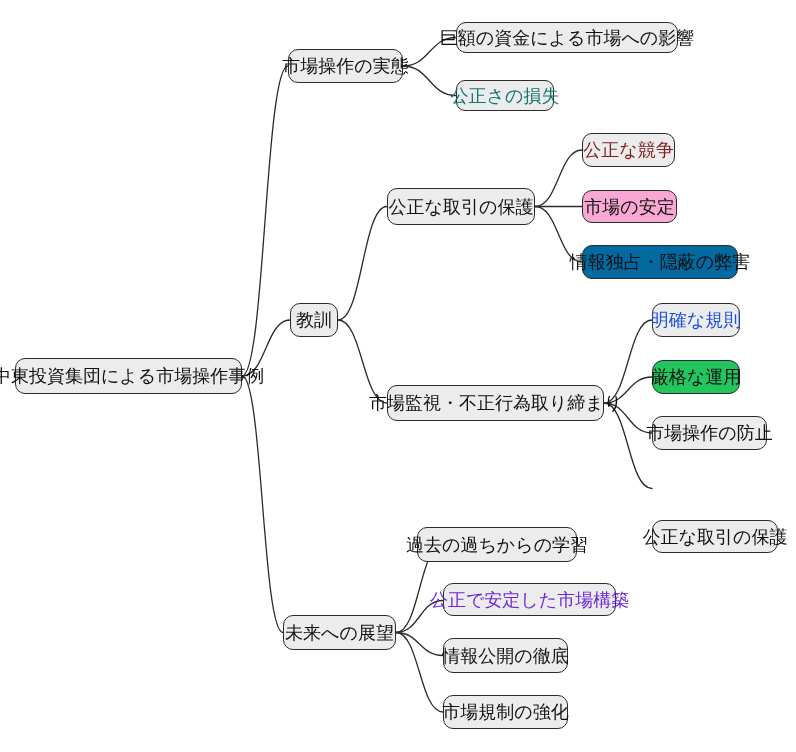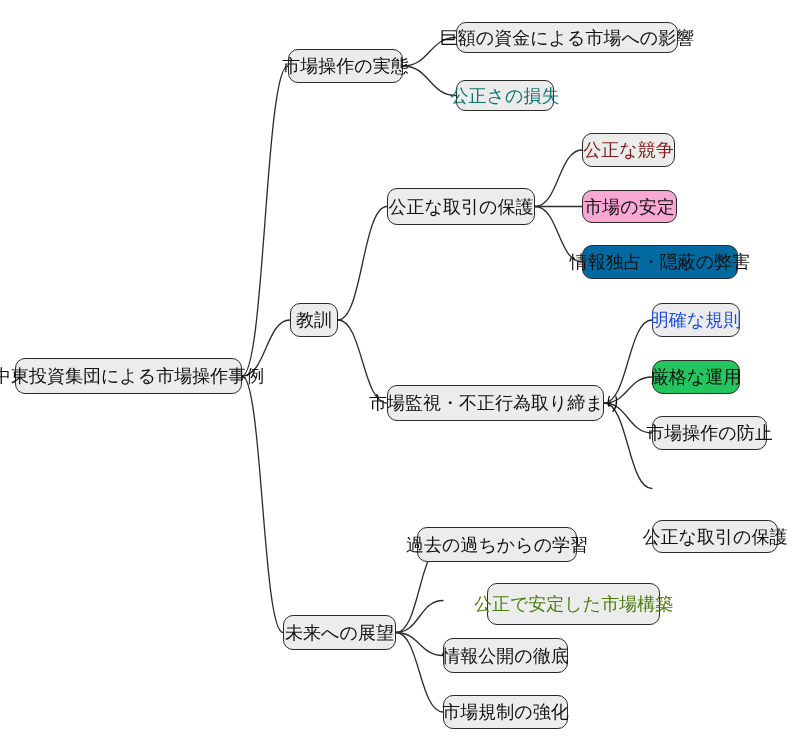--- a/index.html
+++ b/index.html
@@ -78,17 +78,17 @@
       <div class="node" style="left: 582px; top: 133px; width: 93px; height: 34px; background: rgb(236, 236, 236); border-color: rgb(43, 43, 43); color: #7f1d1d;">公正な競争</div>
       <div class="node" style="left: 582px; top: 190px; width: 95px; height: 33px; background: #f9a8d4; border-color: rgb(43, 43, 43); color: rgb(17, 17, 17);">市場の安定</div>
       <div class="node" style="left: 582px; top: 245px; width: 156px; height: 34px; background: #0369a1; border-color: rgb(43, 43, 43); color: rgb(17, 17, 17);">情報独占・隠蔽の弊害</div>
       <div class="node" style="left: 387px; top: 385px; width: 217px; height: 36px; background: rgb(236, 236, 236); border-color: rgb(43, 43, 43); color: rgb(17, 17, 17);">市場監視・不正行為取り締まり</div>
       <div class="node" style="left: 652px; top: 303px; width: 88px; height: 34px; background: rgb(236, 236, 236); border-color: rgb(43, 43, 43); color: #1d4ed8;">明確な規則</div>
       <div class="node" style="left: 652px; top: 360px; width: 88px; height: 34px; background: #22c55e; border-color: rgb(43, 43, 43); color: rgb(17, 17, 17); border-radius: 11px;">厳格な運用</div>
       <div class="node" style="left: 652px; top: 416px; width: 115px; height: 34px; background: rgb(236, 236, 236); border-color: rgb(43, 43, 43); color: rgb(17, 17, 17);">市場操作の防止</div>
       <div class="node" style="left: 652px; top: 472px; width: 126px; height: 33px; background: rgb(236, 236, 236); border-color: rgb(43, 43, 43); color: rgb(17, 17, 17); margin-top: 48px;">公正な取引の保護</div>
       <div class="node" style="left: 283px; top: 615px; width: 113px; height: 35px; background: rgb(236, 236, 236); border-color: rgb(43, 43, 43); color: rgb(17, 17, 17);">未来への展望</div>
       <div class="node" style="left: 417px; top: 527px; width: 160px; height: 35px; background: rgb(236, 236, 236); border-color: rgb(43, 43, 43); color: rgb(17, 17, 17);">過去の過ちからの学習</div>
-      <div class="node" style="left: 443px; top: 583px; width: 173px; height: 42px; background: rgb(236, 236, 236); border-color: rgb(43, 43, 43); color: #4d7c0f; margin-left: 44px;">公正で安定した市場構築</div>
+      <div class="node" style="left: 443px; top: 583px; width: 173px; height: 33px; background: rgb(236, 236, 236); border-color: rgb(43, 43, 43); color: #6d28d9;">公正で安定した市場構築</div>
       <div class="node" style="left: 443px; top: 638px; width: 125px; height: 35px; background: rgb(236, 236, 236); border-color: rgb(43, 43, 43); color: rgb(17, 17, 17);">情報公開の徹底</div>
       <div class="node" style="left: 443px; top: 695px; width: 125px; height: 34px; background: rgb(236, 236, 236); border-color: rgb(43, 43, 43); color: rgb(17, 17, 17);">市場規制の強化</div>
     </div>
 </div>
 
 </body></html>

